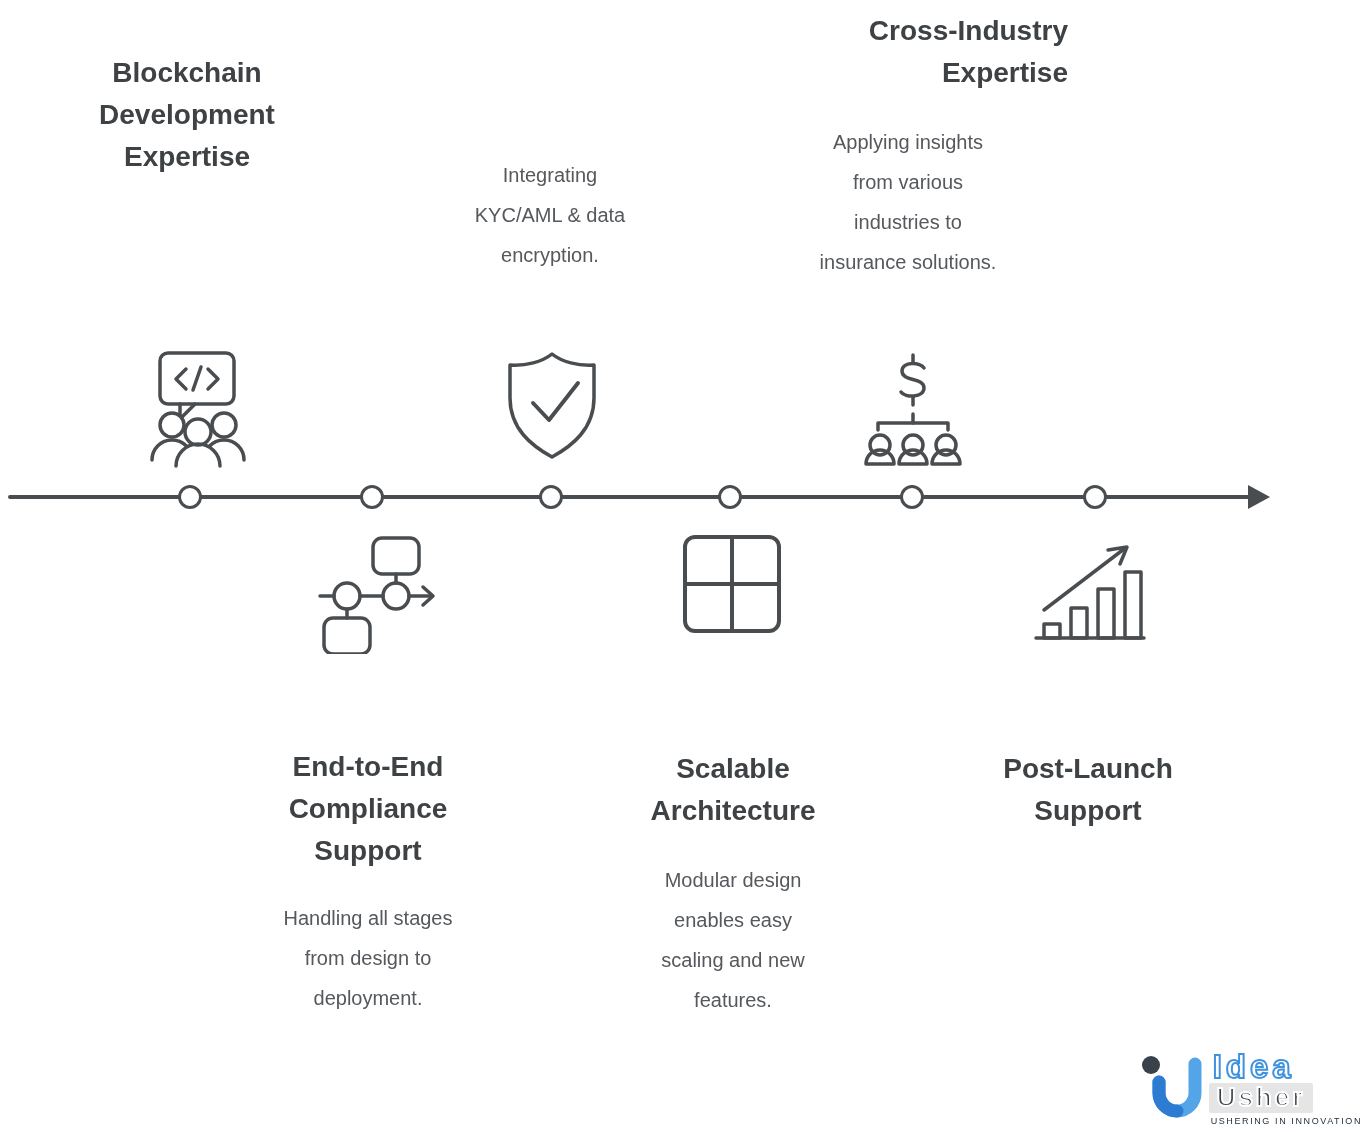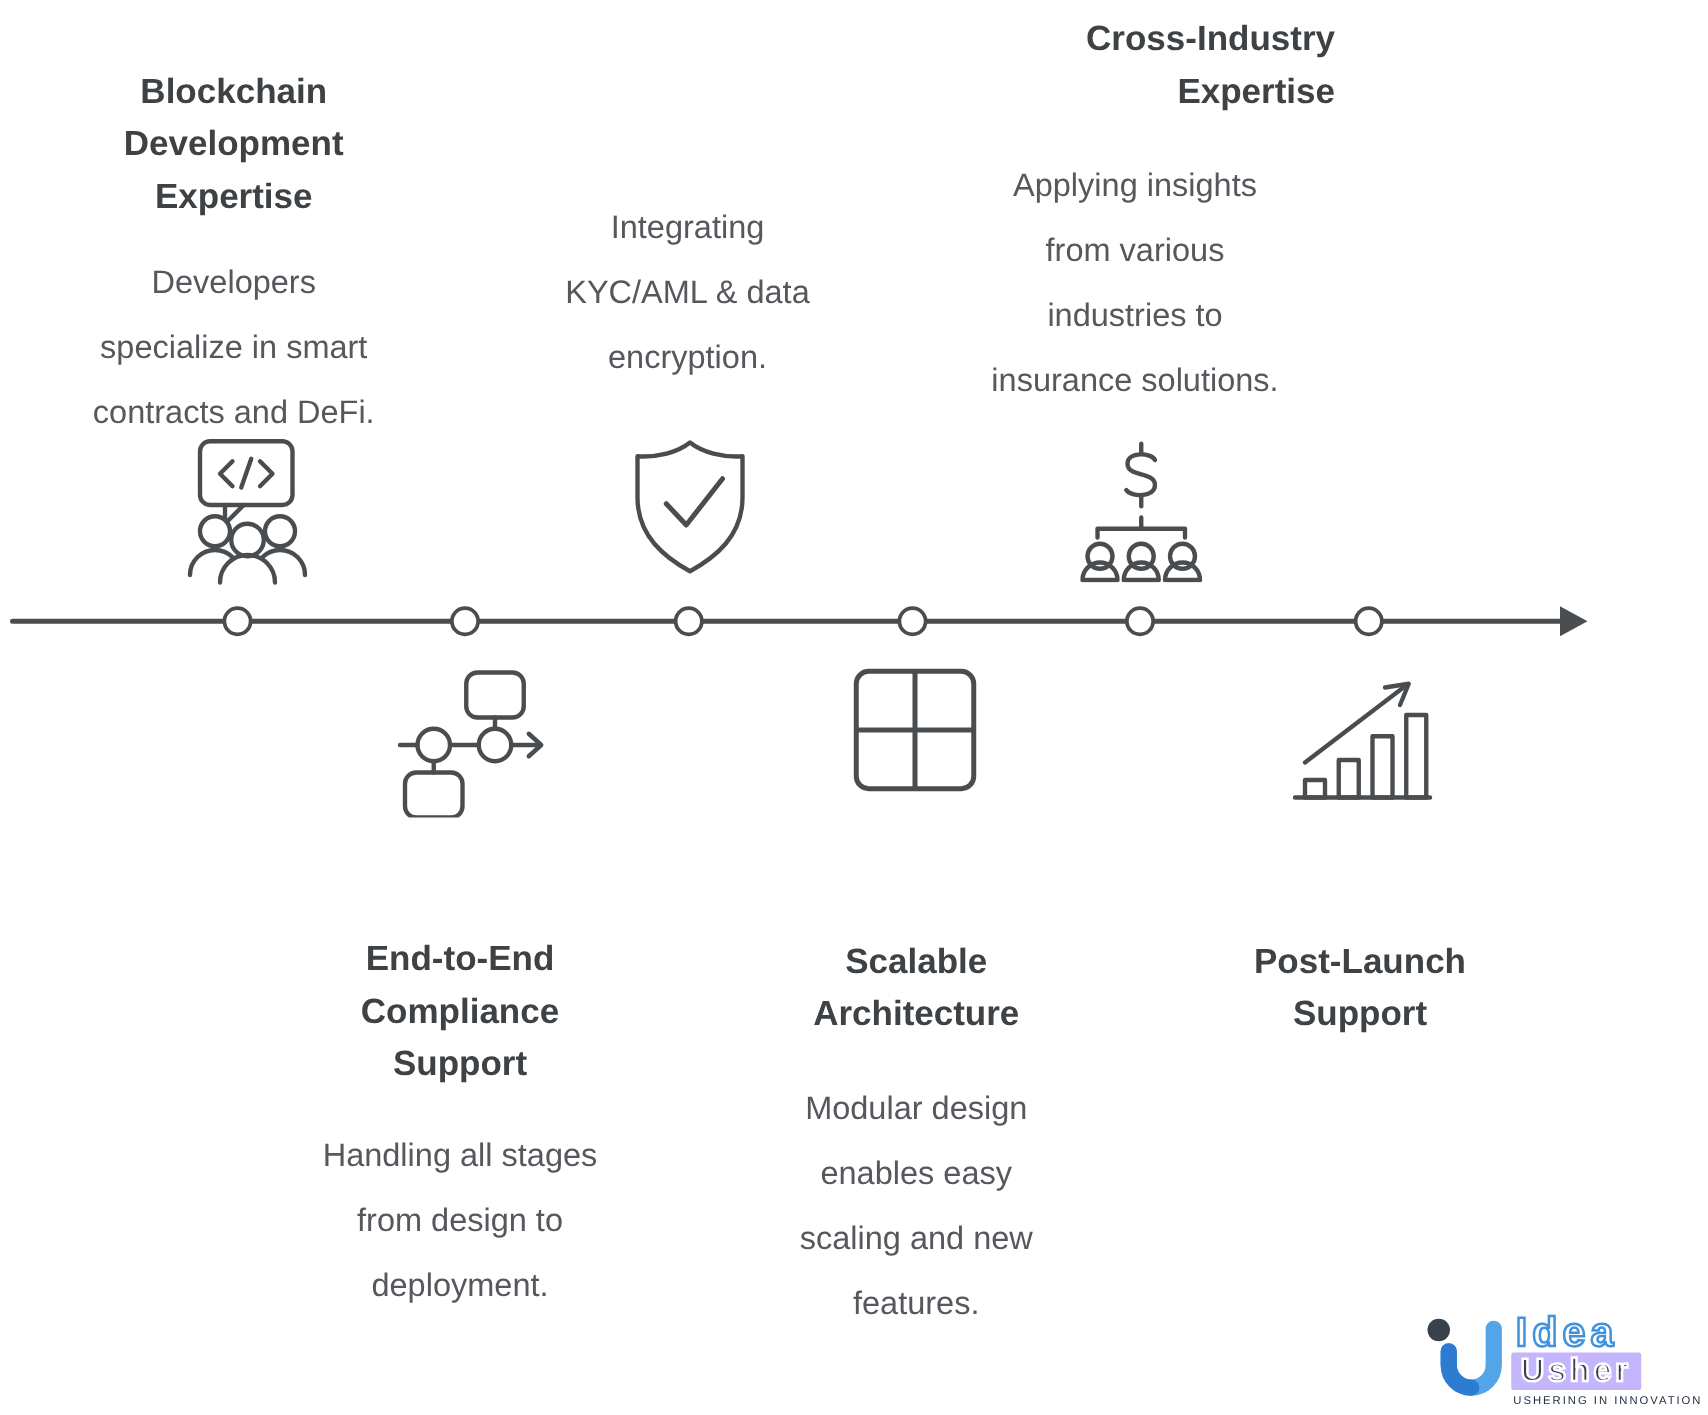--- a/index.html
+++ b/index.html
@@ -6,21 +6,21 @@
   body{
     width:1366px;height:1132px;position:relative;background:#ffffff;
     font-family:"Liberation Sans","DejaVu Sans",sans-serif;overflow:hidden;
   }
   .tblock{position:absolute;width:320px;text-align:center;}
   .tblock .title{
     font-size:28px;font-weight:700;line-height:42px;color:#3e4245;
     white-space:pre-line;position:absolute;width:100%;left:0;
   }
   .tblock .desc{
-    font-size:26px;font-weight:400;line-height:52px;color:#55585c;
+    font-size:20px;font-weight:400;line-height:40px;color:#55585c;
     white-space:pre-line;position:absolute;width:100%;left:0;
   }
   
   #blk-0{left:27px;top:0;height:280px;margin-top:44px;}
   #blk-0 .title{top:8px;}   #blk-0 .desc{top:155px;}
   #blk-1{left:390px;top:0;height:280px;}
   #blk-1 .title{top:46px;}  #blk-1 .desc{top:155px;}
   #blk-2{left:748px;top:0;height:280px;}
   #blk-2 .title{top:10px;text-align:right;}  #blk-2 .desc{top:122px;}
   #blk-3{left:208px;top:0;height:1020px;}
@@ -41,40 +41,37 @@
   .icon svg{display:block;}
 
   
   .logo{position:absolute;right:4px;bottom:2px;display:flex;align-items:flex-start;}
   .logo-mark{margin-right:4px;}
   .logo-text{display:flex;flex-direction:column;align-items:flex-start;}
   .logo-idea{
     font-size:33px;font-weight:700;letter-spacing:4px;line-height:26px;
     color:#ffffff;-webkit-text-stroke:2px #3f93de;padding-left:4px;
   }
-  .logo-usher-box{background:#c4b5fd;border-radius:2px;padding:1px 8px 2px 8px;margin-top:3px;}
+  .logo-usher-box{background:#e5e5e5;border-radius:2px;padding:1px 8px 2px 8px;margin-top:3px;}
   .logo-usher{
     font-size:26px;font-weight:700;letter-spacing:3px;line-height:27px;
     color:#39424b;-webkit-text-stroke:2px #ffffff;
   }
   .logo-tagline{
     font-size:9px;font-weight:400;letter-spacing:1.6px;color:#1c2b3a;
     margin-top:3px;white-space:nowrap;padding-left:2px;
   }
 </style>
 </head>
 <body>
 
 <div class="tblock" id="blk-0">
   <div class="title">Blockchain
 Development
 Expertise</div>
-  <div class="desc">Developers
-specialize in smart
-contracts and DeFi.</div>
 </div>
 <div class="tblock" id="blk-1">
   <div class="desc">Integrating
 KYC/AML &amp; data
 encryption.</div>
 </div>
 <div class="tblock" id="blk-2">
   <div class="title">Cross-Industry
 Expertise</div>
   <div class="desc">Applying insights

